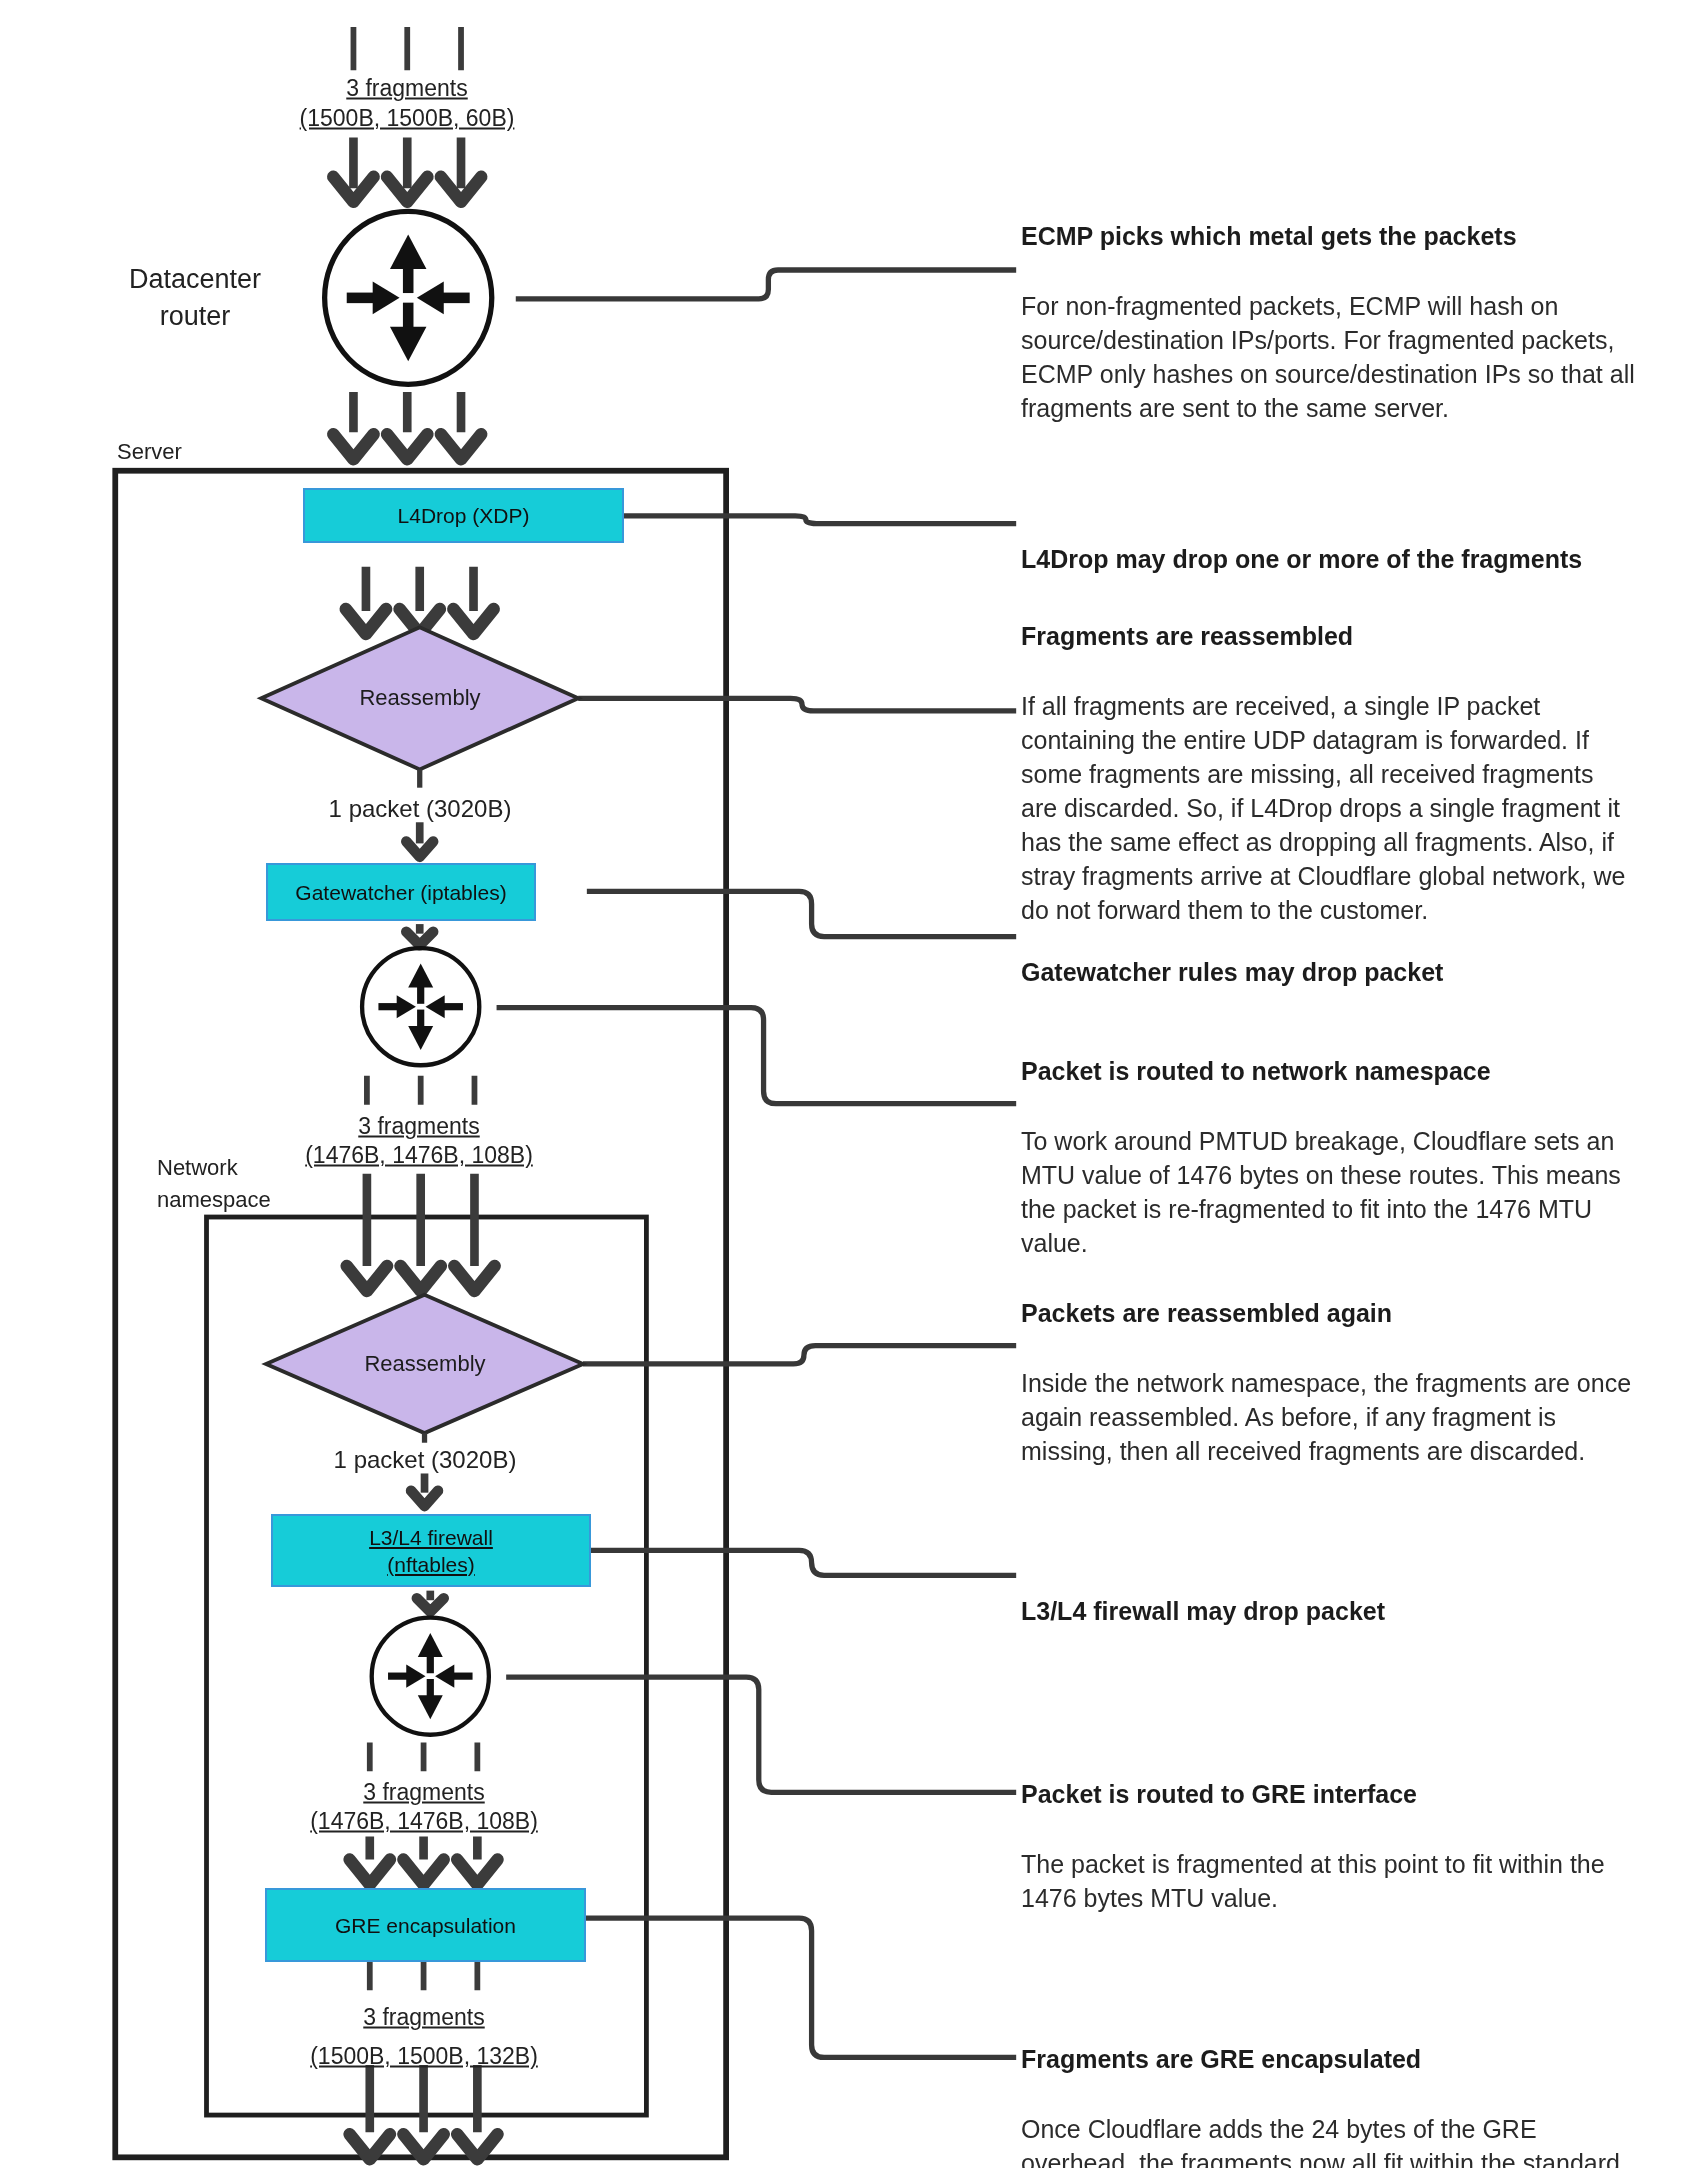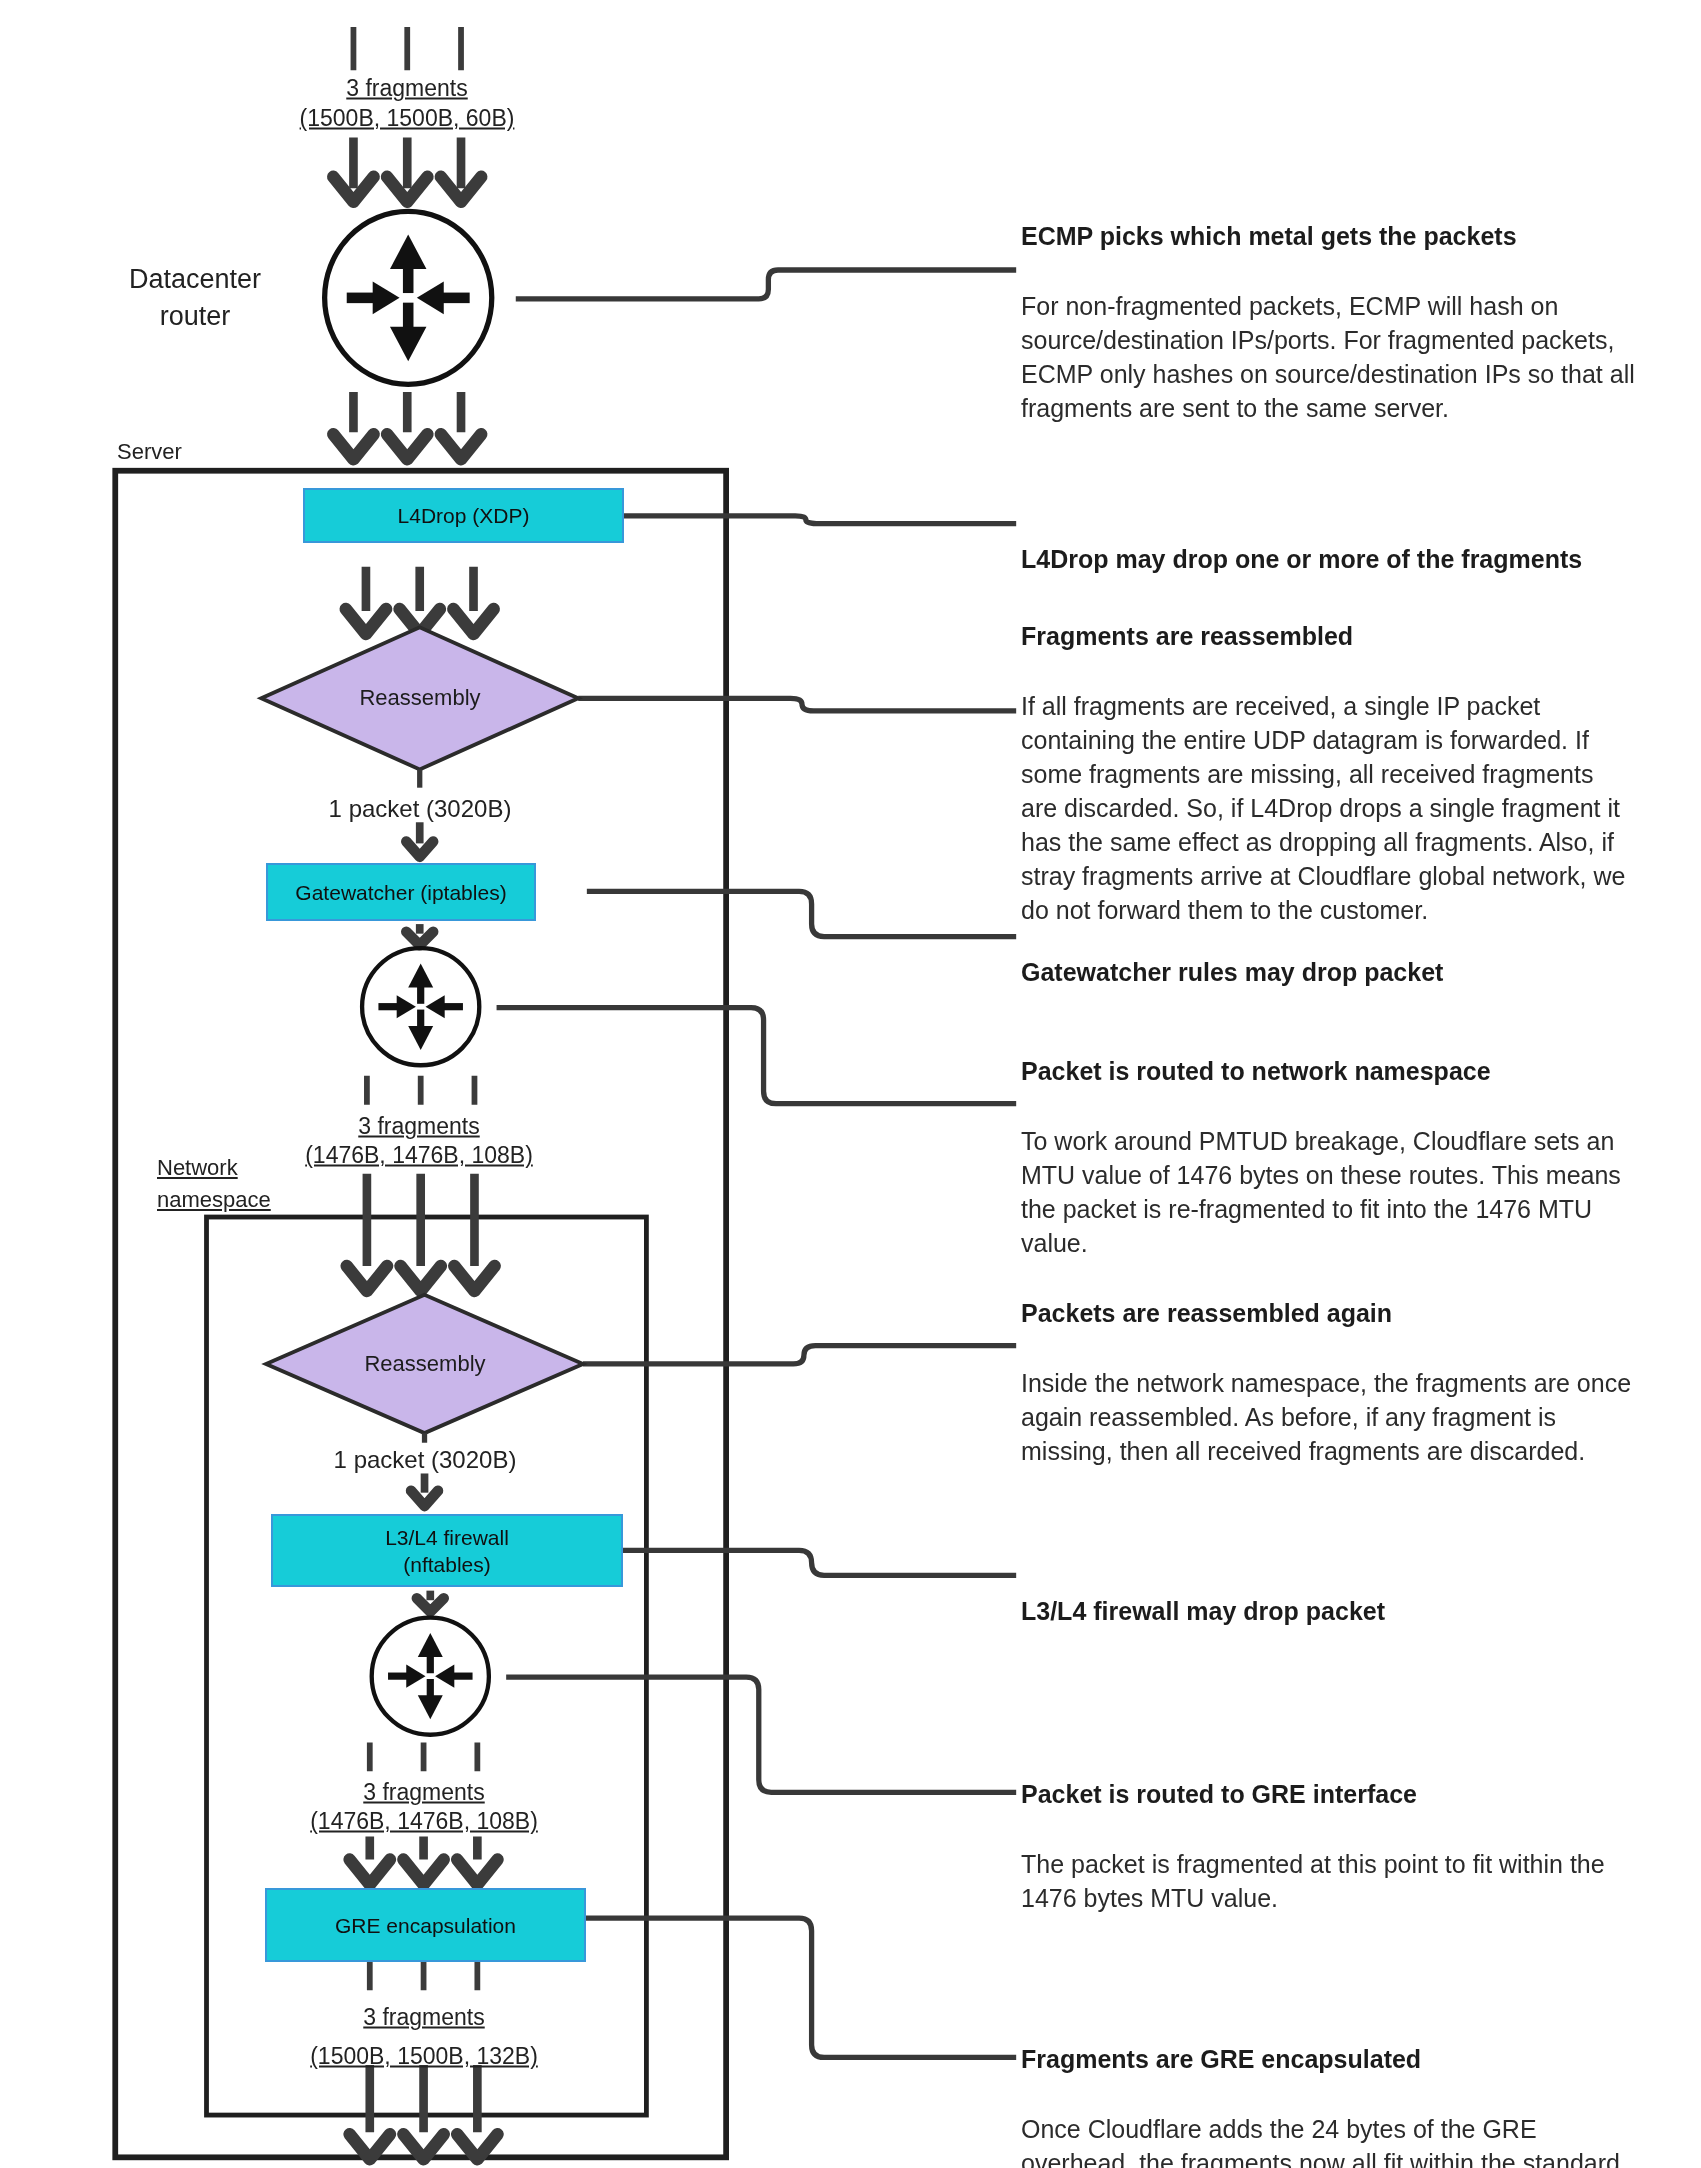--- a/index.html
+++ b/index.html
@@ -172,27 +172,27 @@
   <div class="lbl diamond-lbl" style="left:420px;top:698px;">Reassembly</div>
   <div class="lbl packet" style="left:420px;top:808px;">1 packet (3020B)</div>
 
   <div class="cyan-box" style="left:266px;top:863px;width:270px;height:58px;">
     <span>Gatewatcher (iptables)</span>
   </div>
 
   <div class="lbl frag" style="left:419px;top:1126px;">3 fragments</div>
   <div class="lbl frag" style="left:419px;top:1155px;">(1476B, 1476B, 108B)</div>
 
-  <div class="lbl-left scope-lbl" style="left:157px;top:1184px;text-decoration:underline;">Network
+  <div class="lbl-left scope-lbl" style="left:157px;top:1184px;">Network
 namespace</div>
 
   <div class="lbl diamond-lbl" style="left:425px;top:1364px;">Reassembly</div>
   <div class="lbl packet" style="left:425px;top:1459px;">1 packet (3020B)</div>
 
-  <div class="cyan-box" style="left:271px;top:1514px;width:352px;height:73px;">
+  <div class="cyan-box" style="left:271px;top:1514px;width:320px;height:73px;text-decoration:underline;">
     <span>L3/L4 firewall
 (nftables)</span>
   </div>
 
   <div class="lbl frag" style="left:424px;top:1792px;">3 fragments</div>
   <div class="lbl frag" style="left:424px;top:1821px;">(1476B, 1476B, 108B)</div>
 
   <div class="cyan-box" style="left:265px;top:1888px;width:321px;height:74px;">
     <span>GRE encapsulation</span>
   </div>

